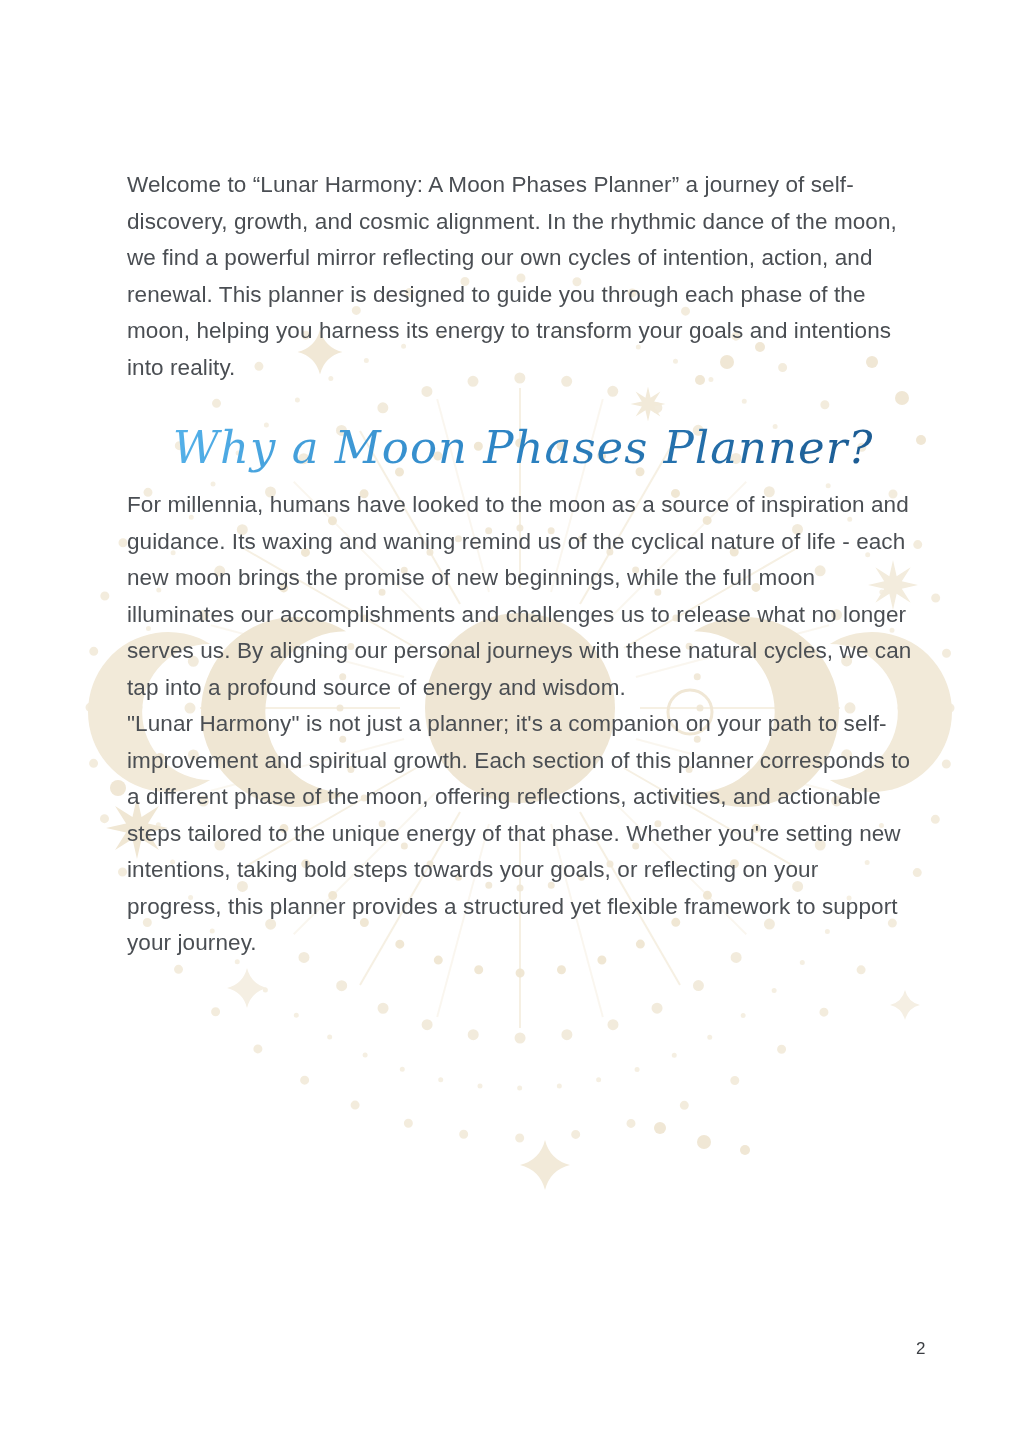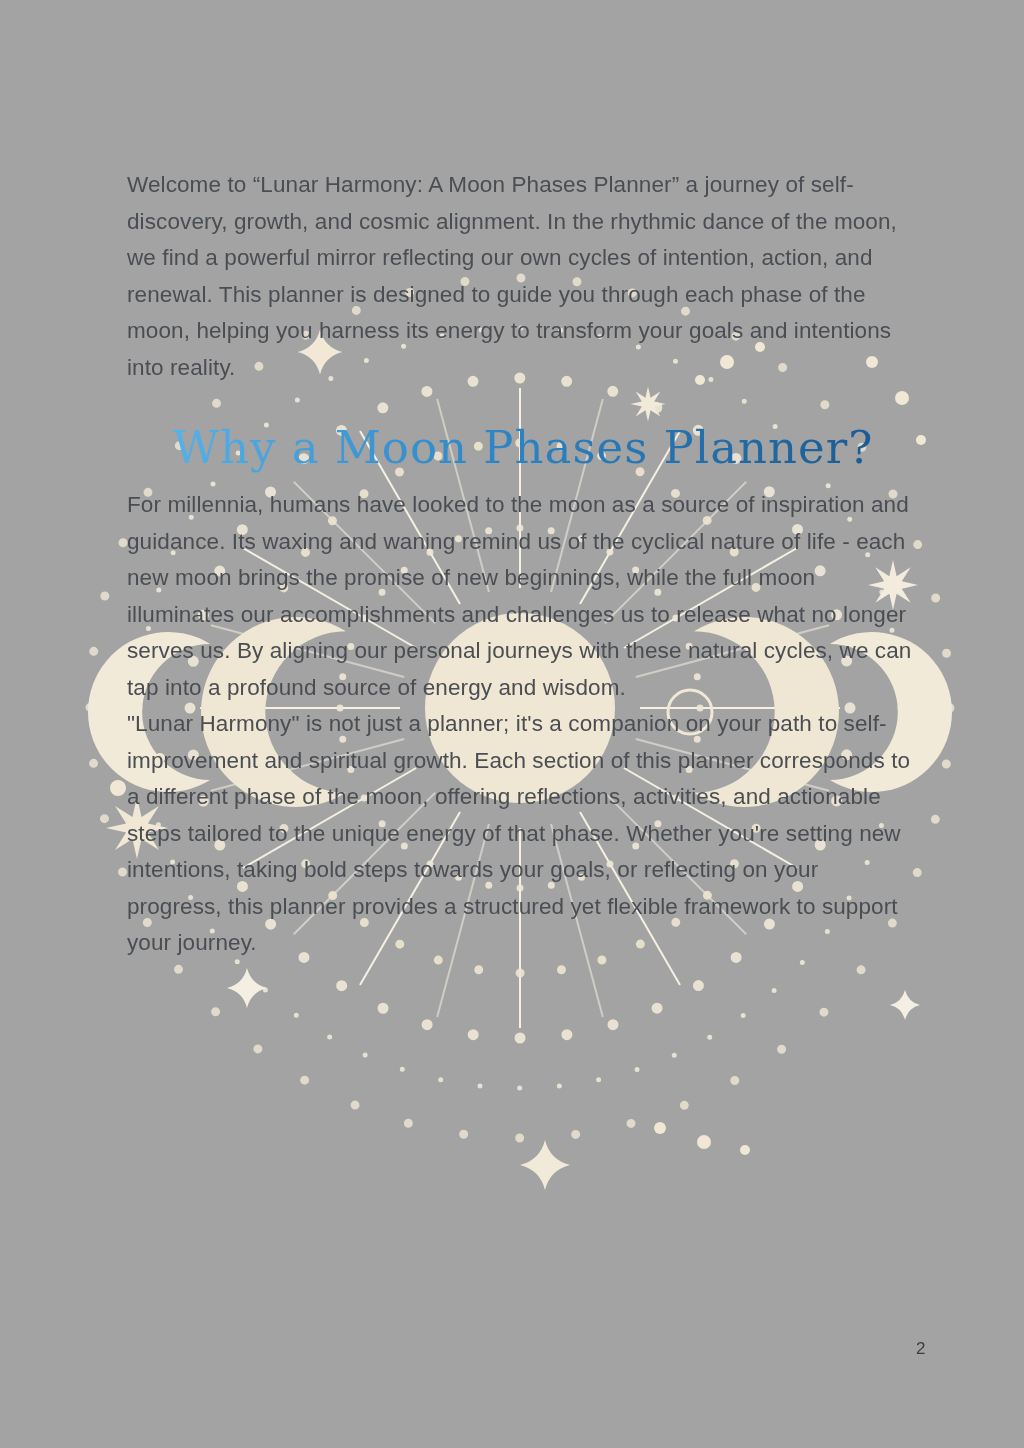--- a/index.html
+++ b/index.html
@@ -1,20 +1,20 @@
 <!DOCTYPE html>
 <html><head>
 <meta charset="utf-8">
 <style>
   html,body { margin:0; padding:0; background:#e9e9e9; }
   .page {
     position:relative;
     width:1024px; height:1448px;
     margin:0 auto;
-    background:#a3a3a3;
+    background:#ffffff;
     overflow:hidden;
     font-family:"Liberation Sans", sans-serif;
   }
   .watermark {
     position:absolute; left:0; top:0; width:1024px; height:1448px;
     pointer-events:none;
   }
   .content {
     position:absolute; left:127px; top:167px; width:792px; z-index:1;
   }
@@ -31,20 +31,21 @@
     height:101px;
     box-sizing:border-box;
     padding-top:30px;
     line-height:64px;
     text-align:center;
     font-weight:400;
   }
   .script-text {
     display:inline-block;
     font-family:"DejaVu Serif", serif;
+    font-style:italic;
     font-size:45px;
     letter-spacing:1px;
     color:#2878b5;
   }
   @supports (-webkit-background-clip: text) {
     .script-text {
       background-image:linear-gradient(108deg, #55b2ea 0%, #2e86c6 45%, #1b5a91 100%);
       -webkit-background-clip:text;
       background-clip:text;
       color:transparent;

